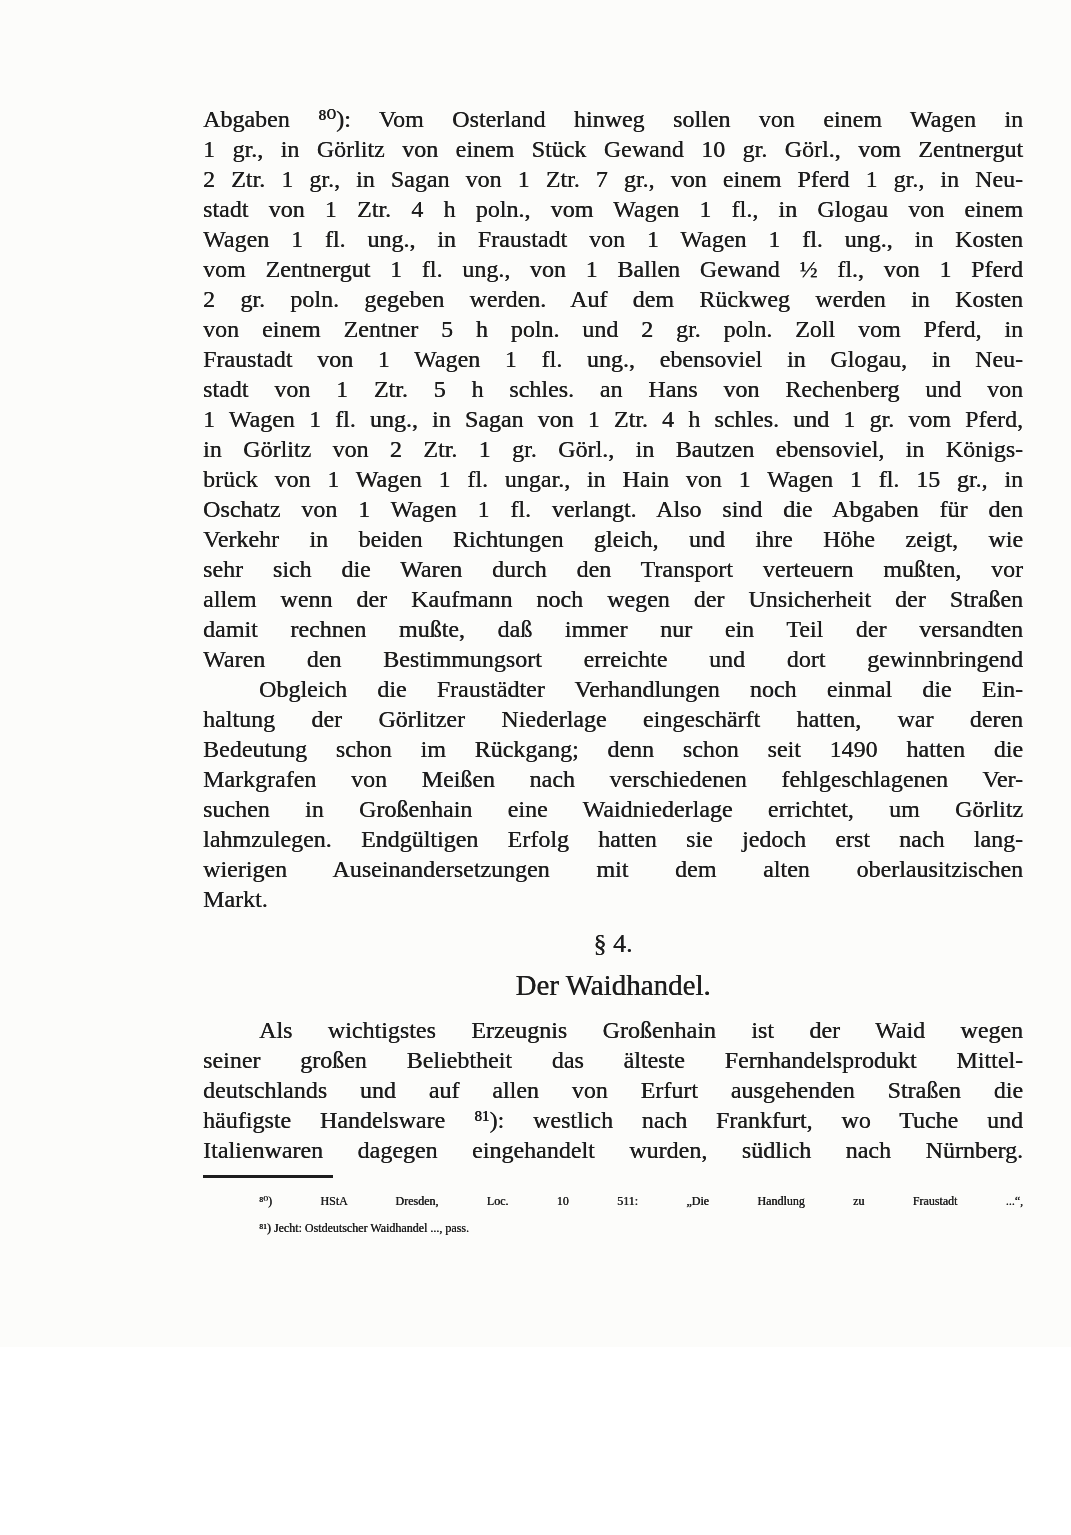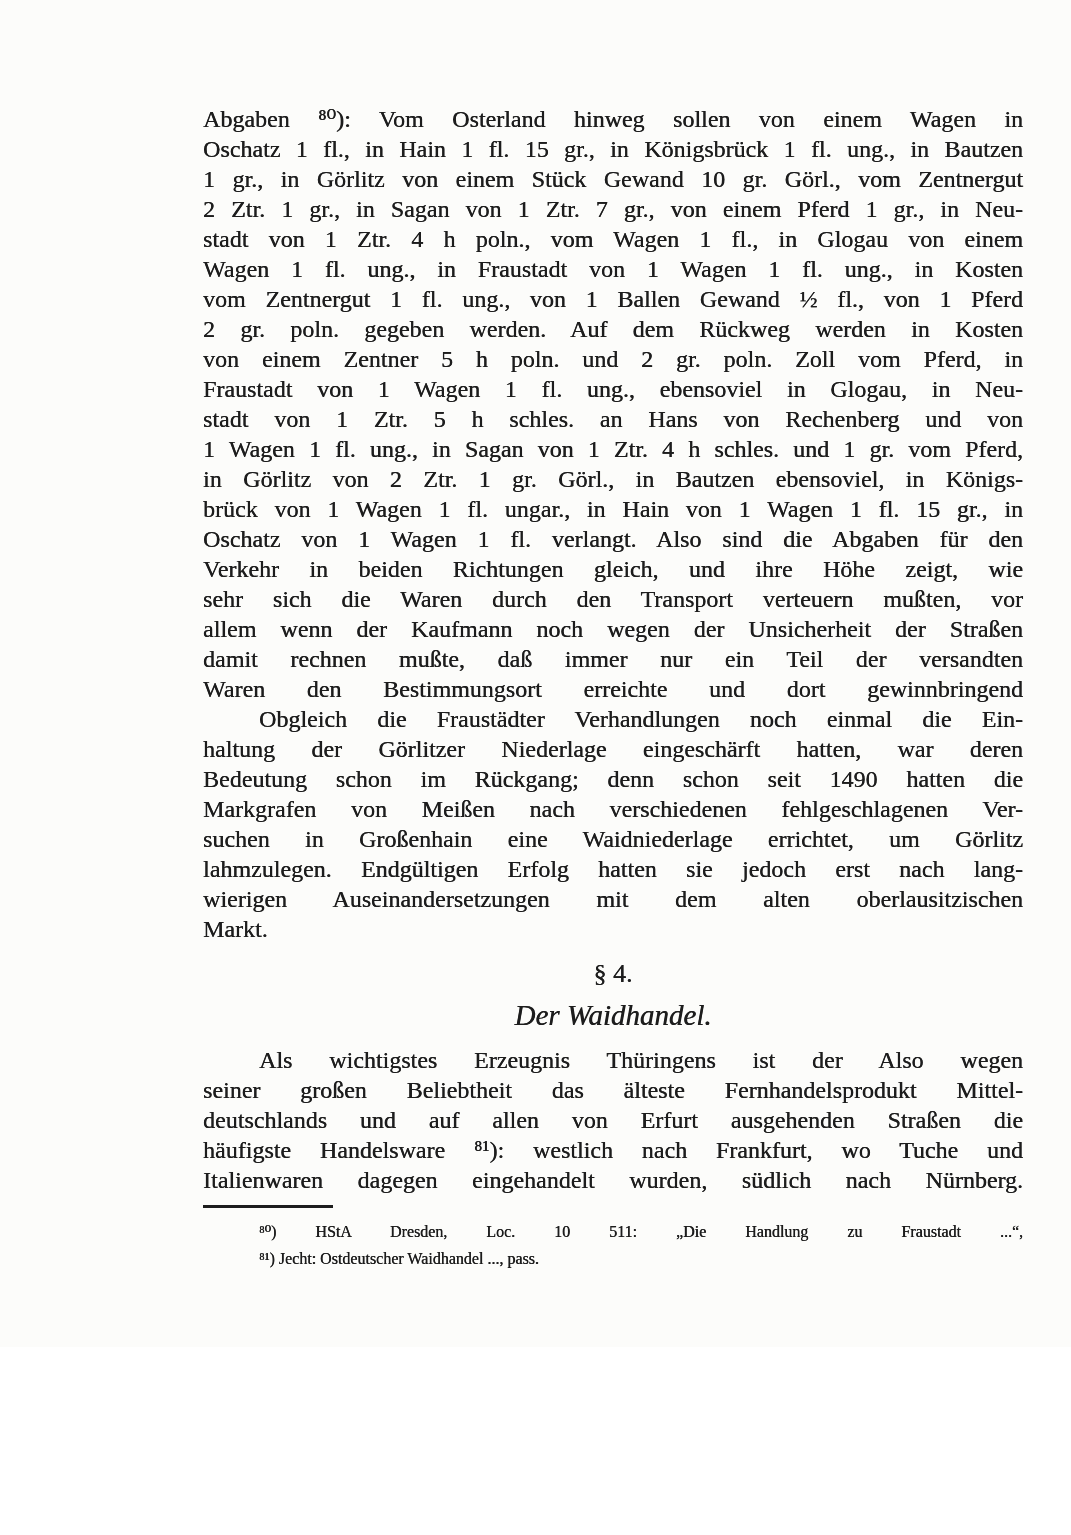--- a/index.html
+++ b/index.html
@@ -40,52 +40,50 @@
     text-align: center;
     text-shadow: 0.35px 0 0 currentColor;
   }
   .section-title {
     margin: 9px 0 0 0;
     font-size: 29px;
     line-height: 33px;
     font-weight: 400;
     text-align: center;
     text-shadow: 0.35px 0 0 currentColor;
-    font-style: italic;
   }
   .para-waid { margin-top: 13px; }
   .fn-rule {
     width: 130px; height: 3px;
     background: #1d1d1d;
     margin: 10px 0 0 0;
   }
   .footnotes { margin-top: 10px; }
   .footnotes .line {
-    font-size: 16px;
+    font-size: 12px;
     line-height: 27px;
   }
   .footnotes .line.indent { text-indent: 56px; }
   .page-number {
     position: absolute;
     left: 205px; top: 1352px;
     font-size: 43px;
     line-height: 1;
     color: #1d1d1d;
     text-shadow: 0.35px 0 0 currentColor;
   }
 </style>
 </head>
 <body>
 
 <div class="page">
   <main class="textblock">
 
     <section class="para">
         <div class="line">Abgaben ⁸⁰): Vom Osterland hinweg sollen von einem Wagen in</div>
-        <div class="line">Oschatz 1 fl., in Hain 1 fl. 15 gr., in Königsbrück 1 fl. ung., in Bautzen</div>
         <div class="line">1 gr., in Görlitz von einem Stück Gewand 10 gr. Görl., vom Zentnergut</div>
         <div class="line">2 Ztr. 1 gr., in Sagan von 1 Ztr. 7 gr., von einem Pferd 1 gr., in Neu-</div>
         <div class="line">stadt von 1 Ztr. 4 h poln., vom Wagen 1 fl., in Glogau von einem</div>
         <div class="line">Wagen 1 fl. ung., in Fraustadt von 1 Wagen 1 fl. ung., in Kosten</div>
         <div class="line">vom Zentnergut 1 fl. ung., von 1 Ballen Gewand ½ fl., von 1 Pferd</div>
         <div class="line">2 gr. poln. gegeben werden. Auf dem Rückweg werden in Kosten</div>
         <div class="line">von einem Zentner 5 h poln. und 2 gr. poln. Zoll vom Pferd, in</div>
         <div class="line">Fraustadt von 1 Wagen 1 fl. ung., ebensoviel in Glogau, in Neu-</div>
         <div class="line">stadt von 1 Ztr. 5 h schles. an Hans von Rechenberg und von</div>
         <div class="line">1 Wagen 1 fl. ung., in Sagan von 1 Ztr. 4 h schles. und 1 gr. vom Pferd,</div>
@@ -108,21 +106,21 @@
         <div class="line">lahmzulegen. Endgültigen Erfolg hatten sie jedoch erst nach lang-</div>
         <div class="line">wierigen Auseinandersetzungen mit dem alten oberlausitzischen</div>
         <div class="line nojust">Markt.</div>
       </section>
 
     <h2 class="section-mark">§ 4.</h2>
 
     <h1 class="section-title">Der Waidhandel.</h1>
 
     <section class="para para-waid">
-        <div class="line indent">Als wichtigstes Erzeugnis Thüringens ist der Also wegen</div>
+        <div class="line indent">Als wichtigstes Erzeugnis Großenhain ist der Waid wegen</div>
         <div class="line">seiner großen Beliebtheit das älteste Fernhandelsprodukt Mittel-</div>
         <div class="line">deutschlands und auf allen von Erfurt ausgehenden Straßen die</div>
         <div class="line">häufigste Handelsware ⁸¹): westlich nach Frankfurt, wo Tuche und</div>
         <div class="line">Italienwaren dagegen eingehandelt wurden, südlich nach Nürnberg.</div>
       </section>
 
     <div class="fn-rule"></div>
 
     <div class="footnotes">
       <section class="footnote">

